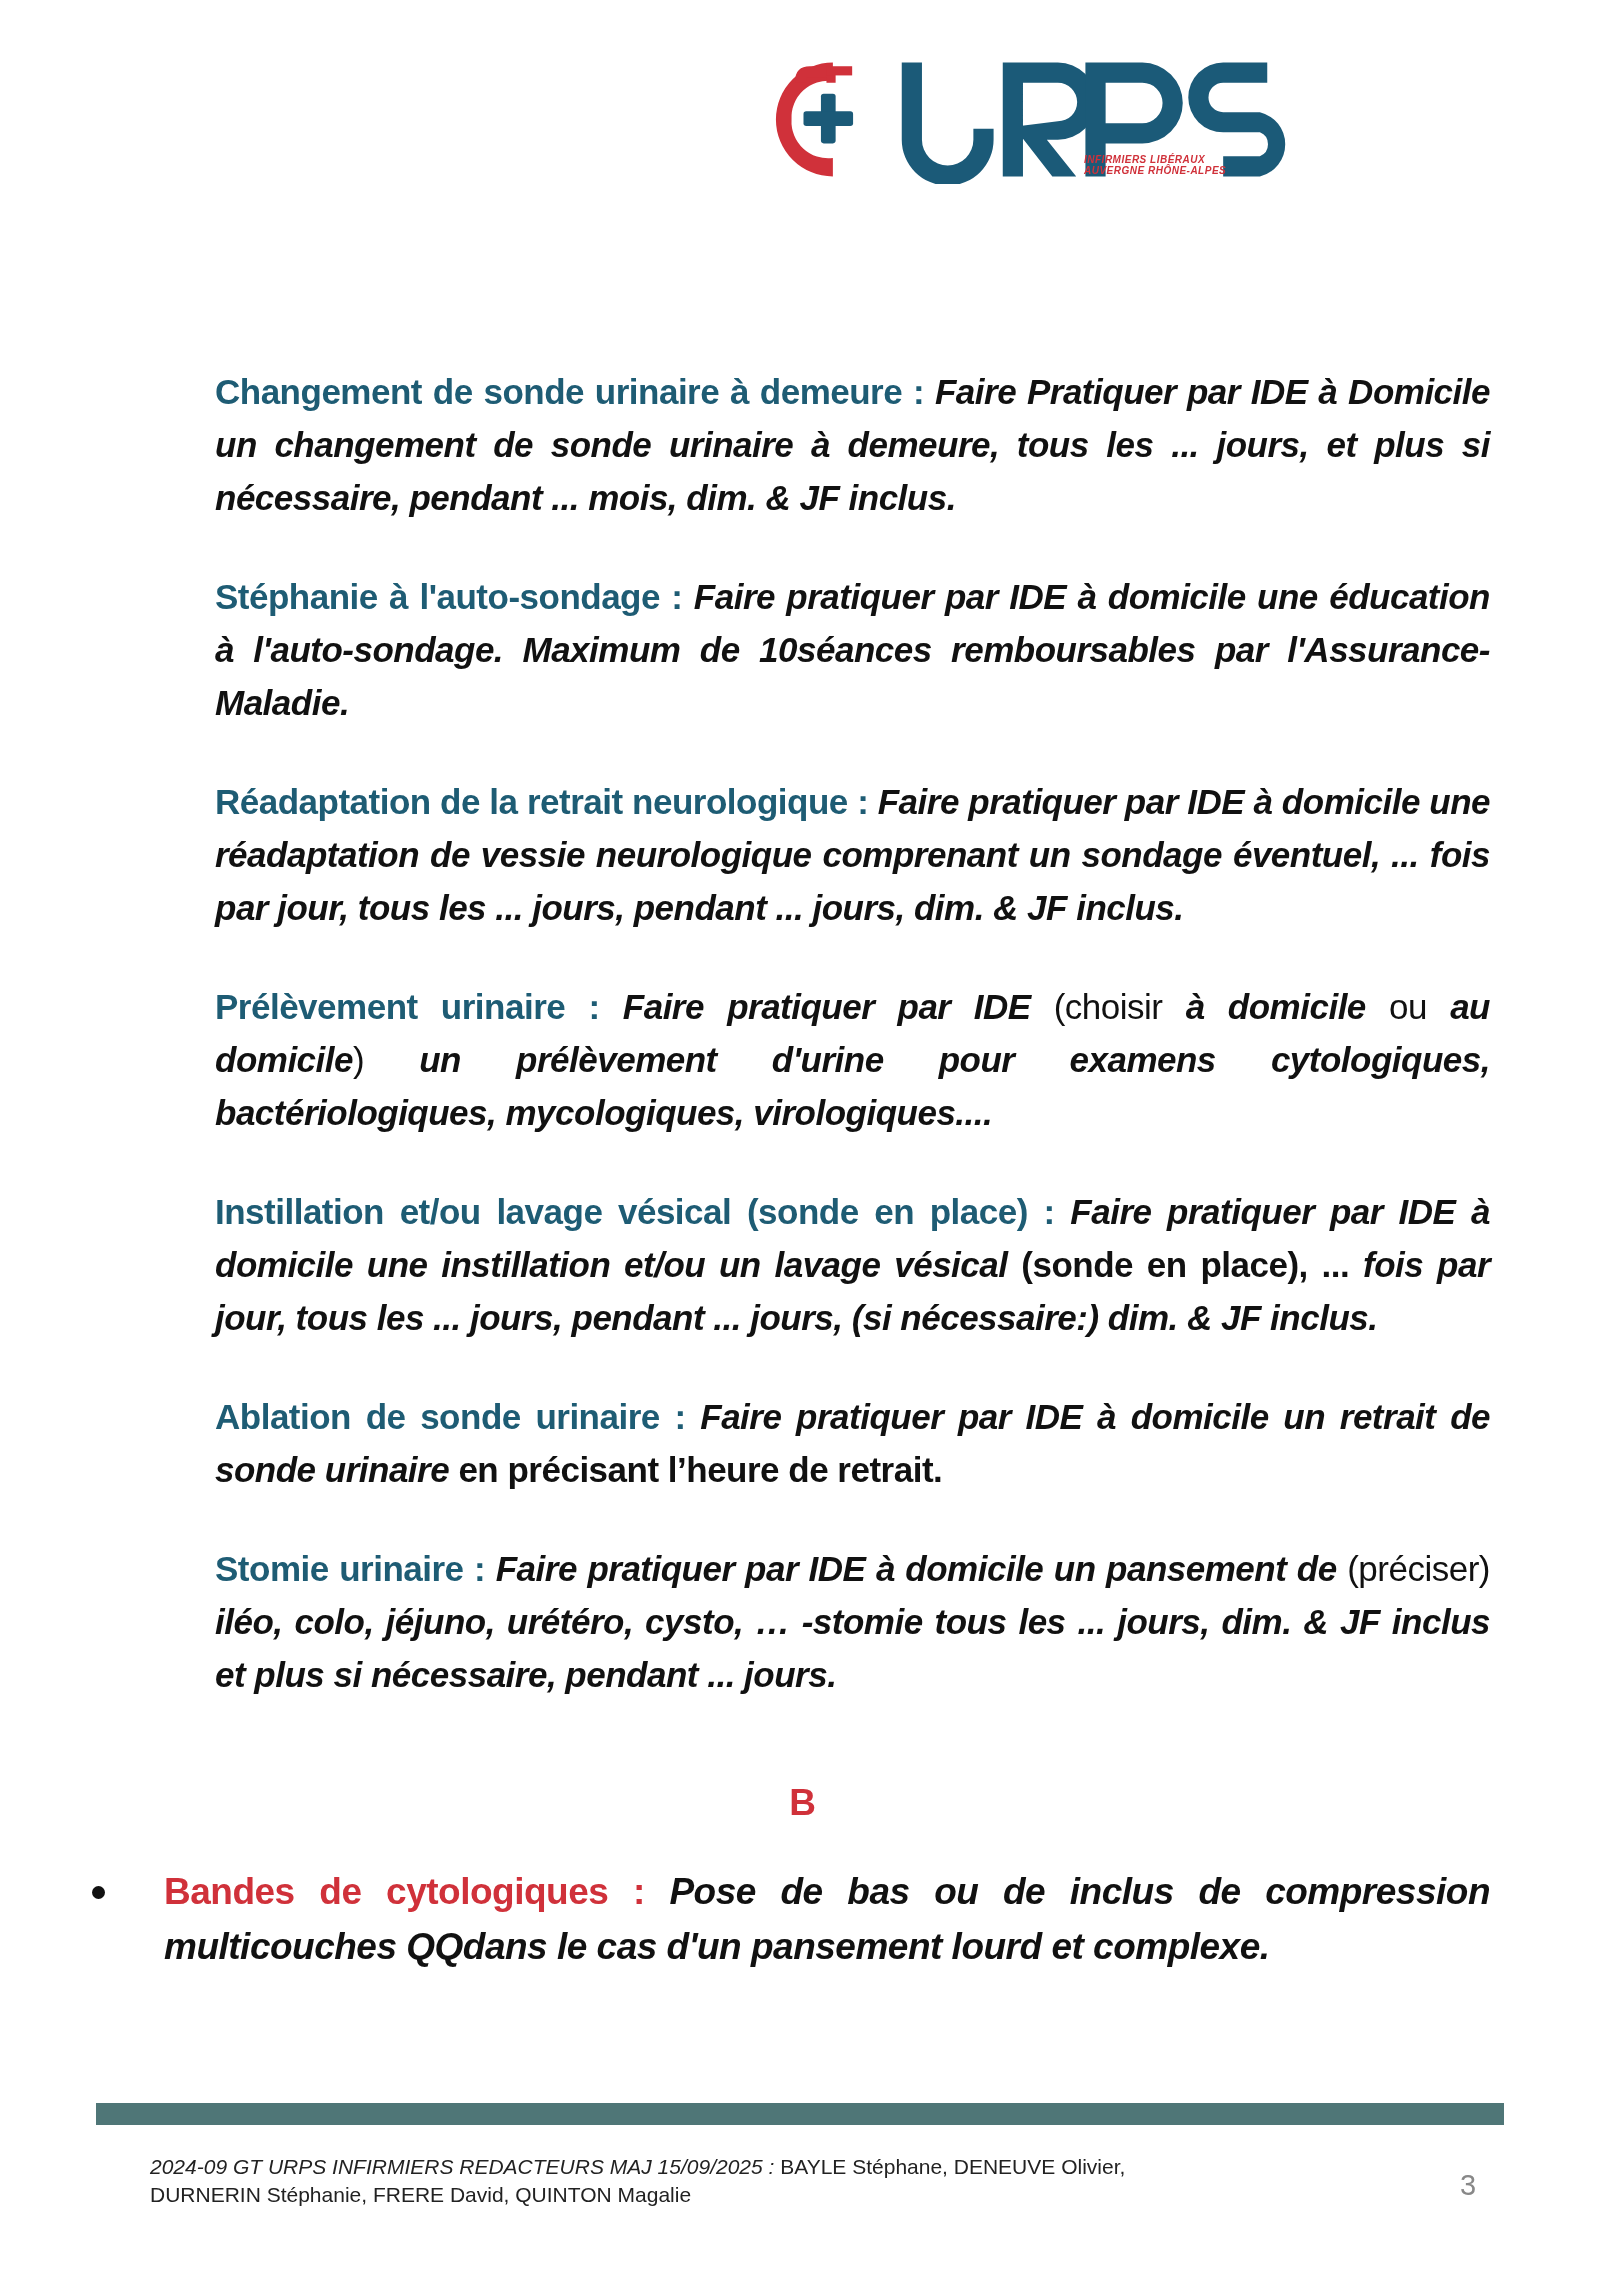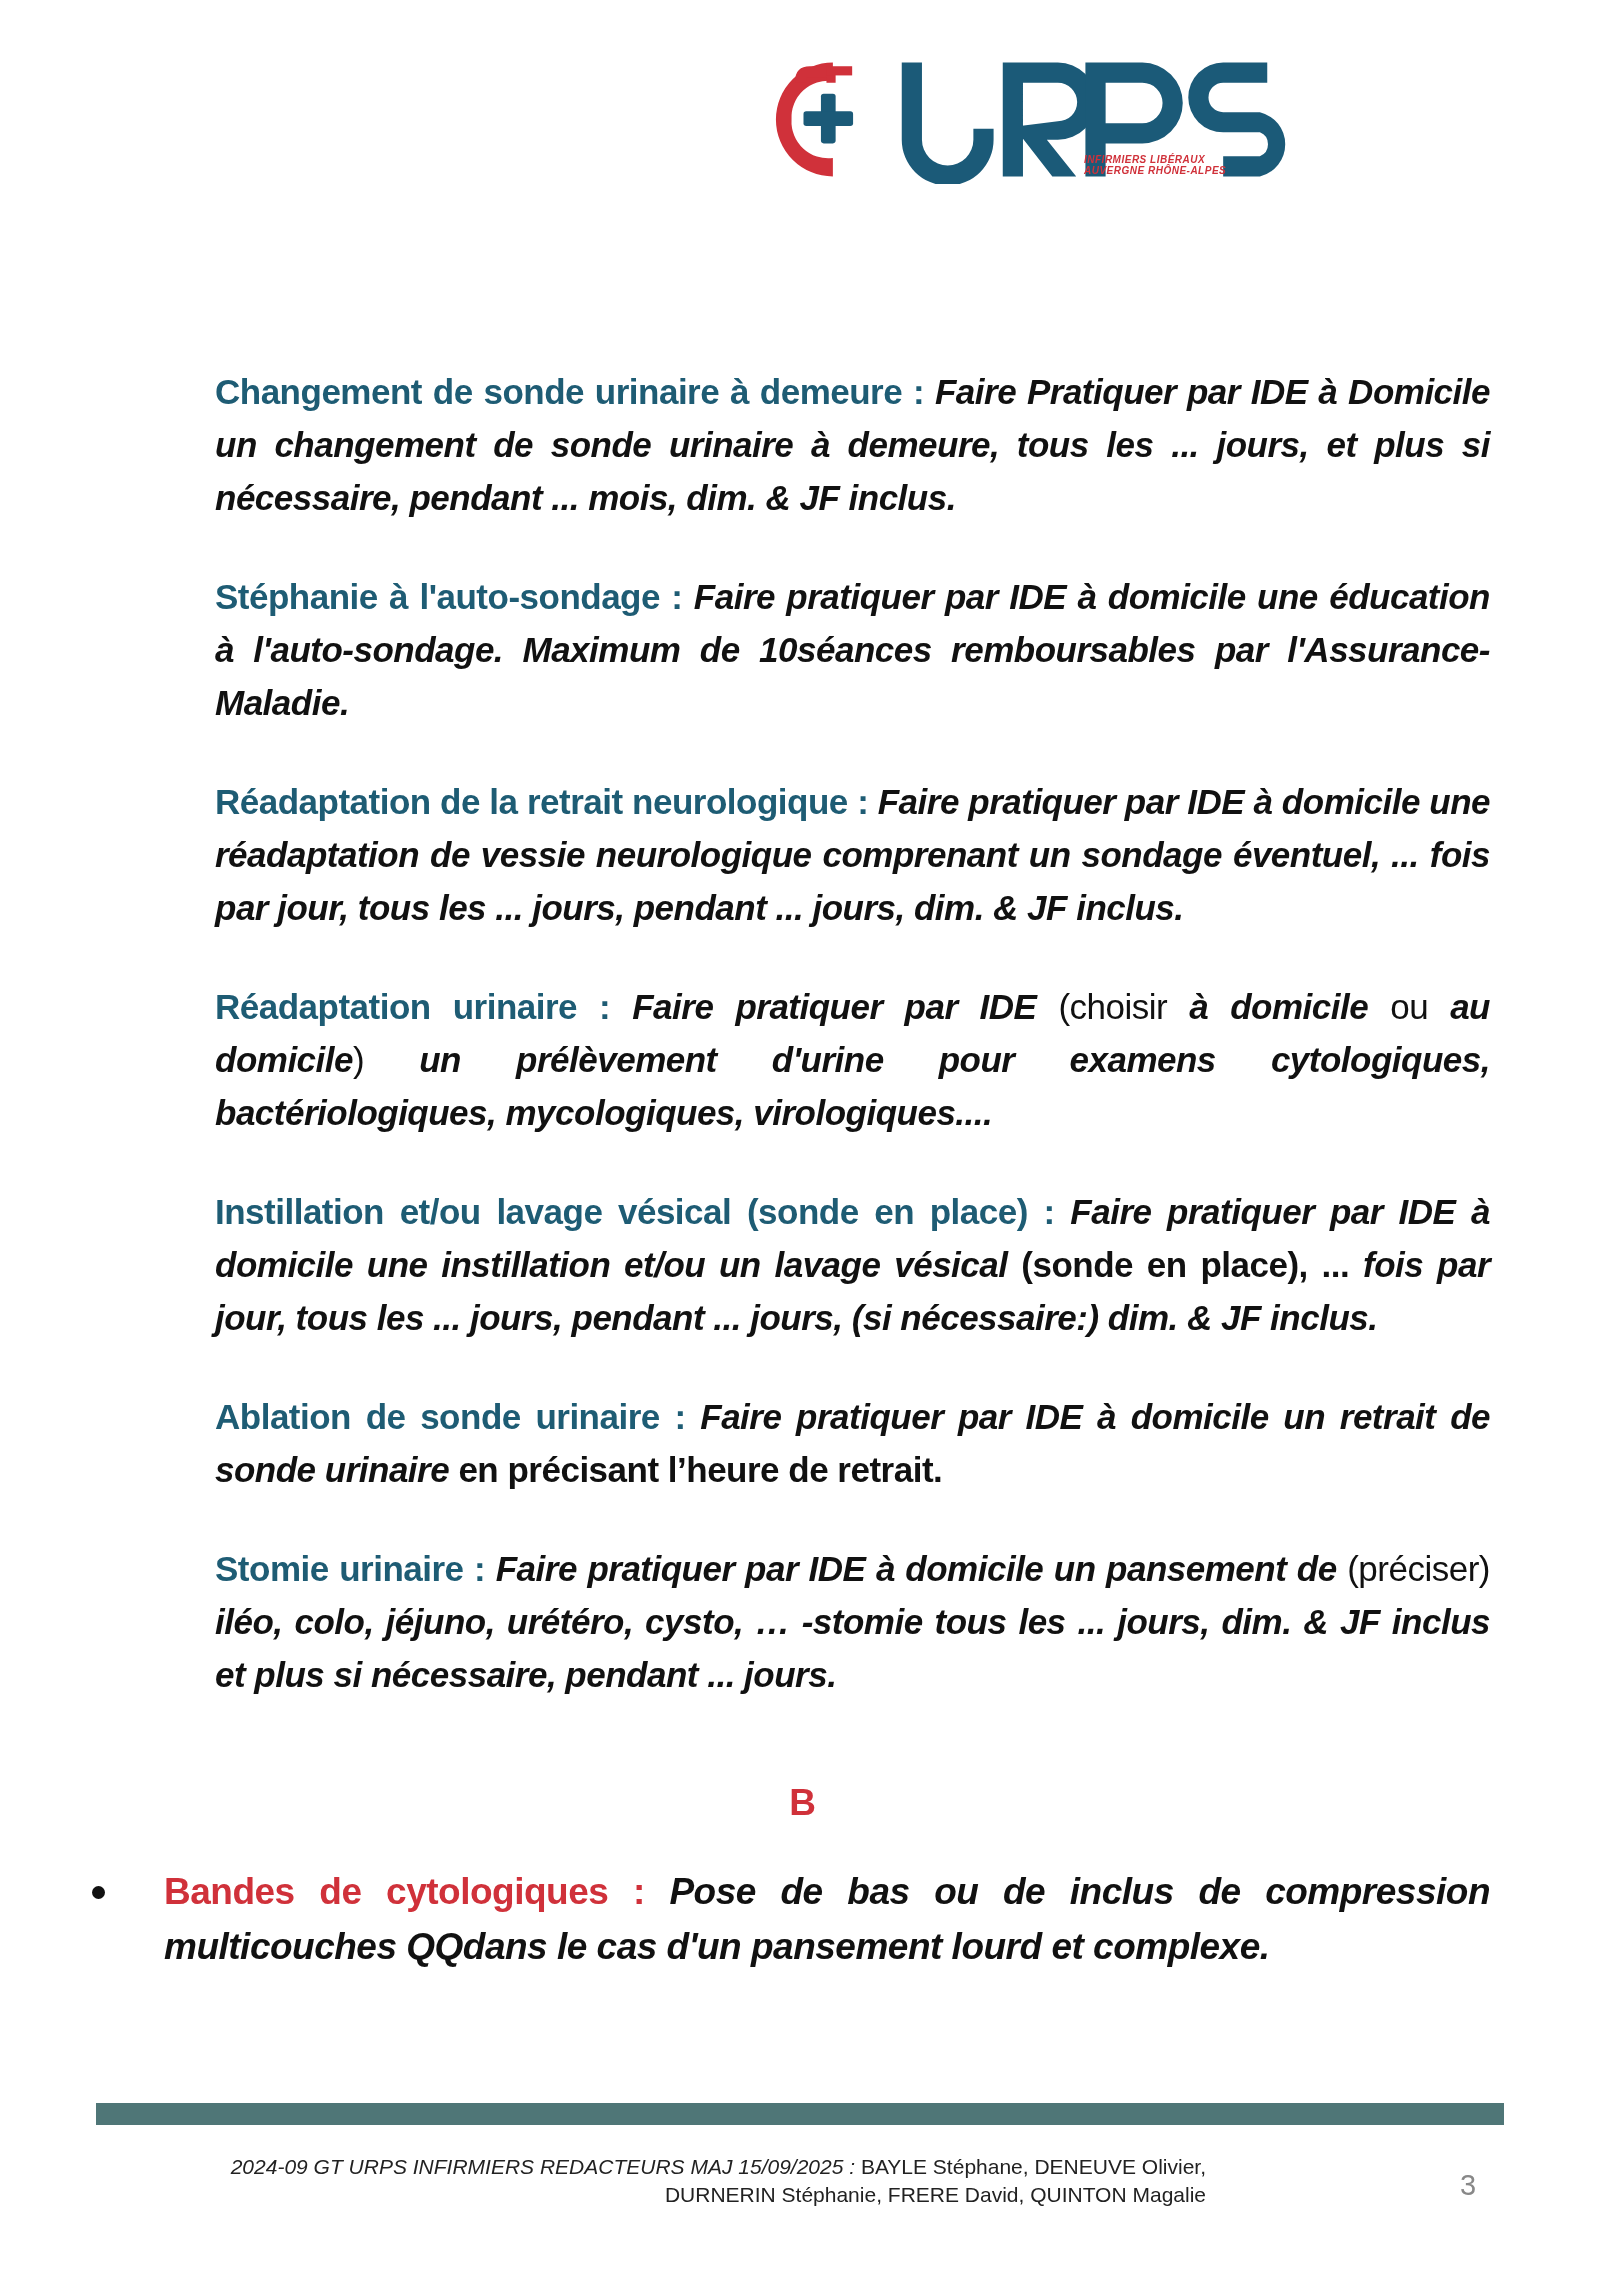--- a/index.html
+++ b/index.html
@@ -15,21 +15,21 @@
   .entry .n { font-weight: 400; font-style: normal; color: #111; }
   .entry .bn { font-weight: 700; font-style: normal; color: #111; }
   .section-letter { position: absolute; left: 0; width: 1605px; top: 1782px; text-align: center;
            color: #d0313a; font-weight: 700; font-size: 37px; }
   .bullet-wrap { position: absolute; left: 92px; top: 1864px; width: 1398px; }
   .bullet { position: absolute; left: 0; top: 22px; width: 13px; height: 13px; border-radius: 50%; background: #111; }
   .bullet-text { margin-left: 72px; font-size: 37px; line-height: 55px; text-align: justify; letter-spacing: -0.5px; }
   .bullet-text .h { color: #d0313a; font-weight: 700; }
   .bullet-text .d { font-weight: 700; font-style: italic; color: #111; }
   .band { position: absolute; left: 96px; top: 2103px; width: 1408px; height: 22px; background: #4f7677; }
-  .footer { position: absolute; left: 150px; top: 2153px; width: 1056px; font-size: 21px; line-height: 27.5px; color: #222; text-align: right; }
+  .footer { position: absolute; left: 150px; top: 2153px; width: 1056px; font-size: 21px; line-height: 27.5px; color: #222; }
   .footer .i { font-style: italic; }
   .page-num { position: absolute; left: 1460px; top: 2169px; font-size: 29px; color: #888; }
 </style>
 </head>
 <body>
 
 <div class="logo">
   <svg width="551" height="129" viewBox="0 0 600 140">
 
     <path d="M75 8 A62 62 0 1 0 75 132 L75 112 A40 40 0 0 1 30 70 A40 40 0 0 1 75 28 Z" fill="#d0313a"></path>
@@ -57,21 +57,21 @@
   <p class="entry">
     <span class="h">Changement de sonde urinaire à demeure :</span><span class="d"> Faire Pratiquer par IDE à Domicile un changement de sonde urinaire à demeure, tous les ... jours, et plus si nécessaire, pendant ... mois, dim. &amp; JF inclus.</span>
   </p>
   <p class="entry">
     <span class="h">Stéphanie à l'auto-sondage :</span><span class="d"> Faire pratiquer par IDE à domicile une éducation à l'auto-sondage. Maximum de 10séances remboursables par l'Assurance-Maladie.</span>
   </p>
   <p class="entry">
     <span class="h">Réadaptation de la retrait neurologique :</span><span class="d"> Faire pratiquer par IDE à domicile une réadaptation de vessie neurologique comprenant un sondage éventuel, ... fois par jour, tous les ... jours, pendant ... jours, dim. &amp; JF inclus.</span>
   </p>
   <p class="entry">
-    <span class="h">Réadaptation urinaire :</span><span class="d"> Faire pratiquer par IDE </span><span class="n">(choisir </span><span class="d">à domicile</span><span class="n"> ou </span><span class="d">au domicile</span><span class="n">) </span><span class="d">un prélèvement d'urine pour examens cytologiques, bactériologiques, mycologiques, virologiques....</span>
+    <span class="h">Prélèvement urinaire :</span><span class="d"> Faire pratiquer par IDE </span><span class="n">(choisir </span><span class="d">à domicile</span><span class="n"> ou </span><span class="d">au domicile</span><span class="n">) </span><span class="d">un prélèvement d'urine pour examens cytologiques, bactériologiques, mycologiques, virologiques....</span>
   </p>
   <p class="entry">
     <span class="h">Instillation et/ou lavage vésical (sonde en place) :</span><span class="d"> Faire pratiquer par IDE à domicile une instillation et/ou un lavage vésical</span><span class="bn"> (sonde en place), ... </span><span class="d">fois par jour, tous les ... jours, pendant ... jours, (si nécessaire:) dim. &amp; JF inclus.</span>
   </p>
   <p class="entry">
     <span class="h">Ablation de sonde urinaire :</span><span class="d"> Faire pratiquer par IDE à domicile un retrait de sonde urinaire</span><span class="bn"> en précisant l’heure de retrait.</span>
   </p>
   <p class="entry">
     <span class="h">Stomie urinaire :</span><span class="d"> Faire pratiquer par IDE à domicile un pansement de </span><span class="n">(préciser) </span><span class="d">iléo, colo, jéjuno, urétéro, cysto, …  -stomie tous les ... jours, dim. &amp; JF inclus et plus si nécessaire, pendant ... jours.</span>
   </p>

